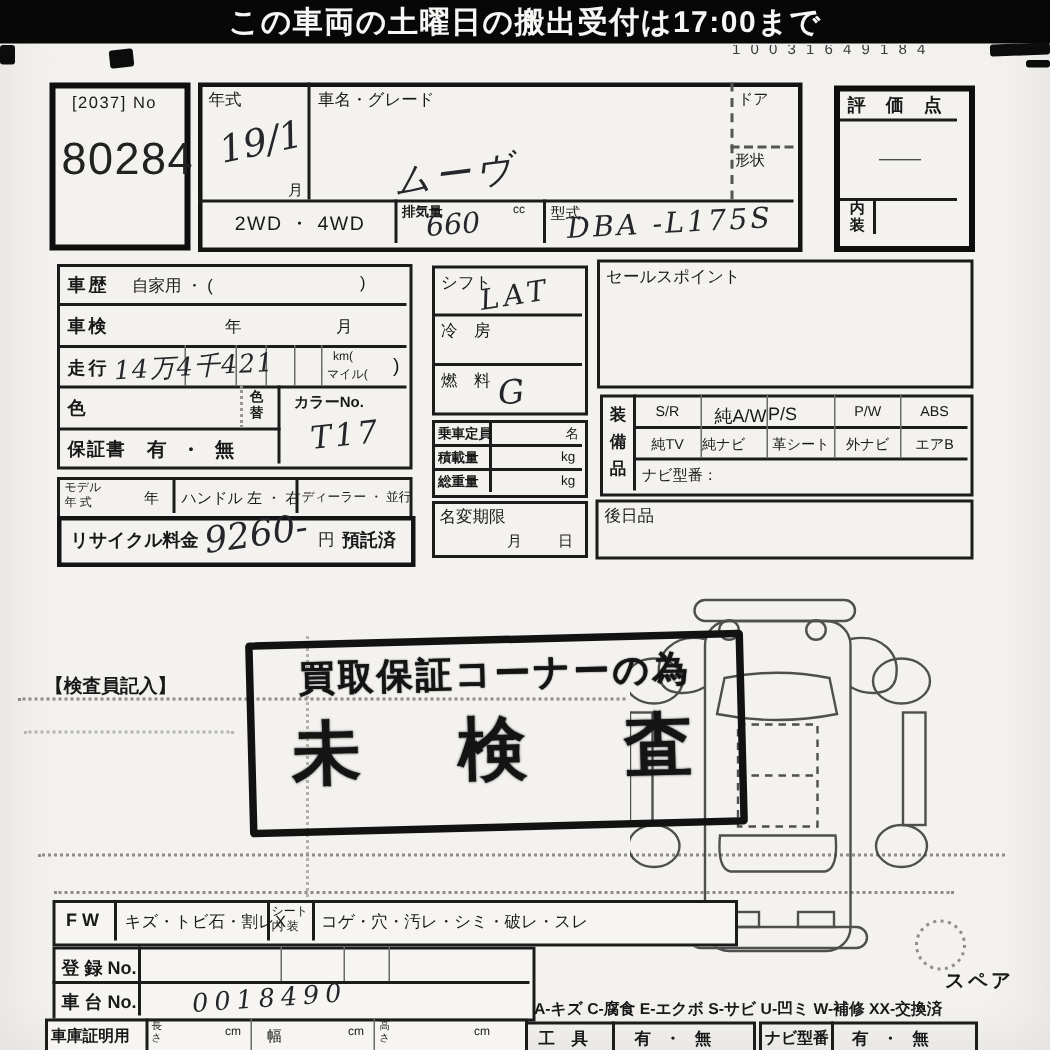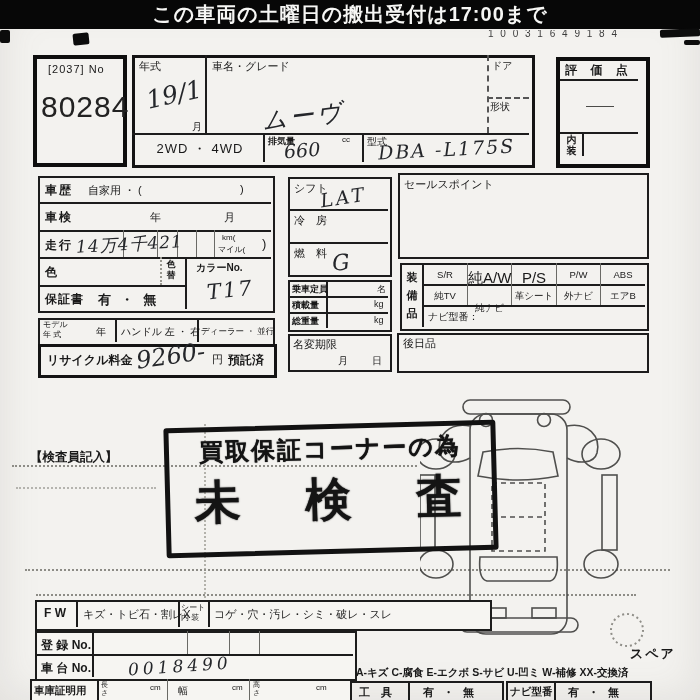--- a/index.html
+++ b/index.html
@@ -148,26 +148,26 @@
   <div class="bx" style="left:400px;top:263px;width:245px;height:64px;"></div>
   <div class="vline" style="left:422px;top:263px;height:64px;"></div>
   <div class="stk" style="left:405px;top:268px;width:14px;font-size:11px;line-height:18px;font-weight:bold;">装備品</div>
   <div class="hline" style="left:422px;top:284px;width:223px;"></div>
   <div class="hline" style="left:422px;top:305px;width:223px;"></div>
   <div class="vline1" style="left:467px;top:263px;height:42px;"></div>
   <div class="vline1" style="left:511px;top:263px;height:42px;"></div>
   <div class="vline1" style="left:556px;top:263px;height:42px;"></div>
   <div class="vline1" style="left:600px;top:263px;height:42px;"></div>
   <div class="lbl" style="left:423px;top:269px;width:44px;text-align:center;font-size:9.5px;">S/R</div>
-  <div class="lbl" style="left:468px;top:269px;width:43px;text-align:left;font-size:15px;">純A/W</div>
-  <div class="lbl" style="left:512px;top:269px;width:44px;text-align:center;font-size:15px;">P/S</div>
+  <div class="lbl" style="left:468px;top:269px;width:43px;text-align:right;font-size:12px;">純A/W</div>
+  <div class="lbl" style="left:512px;top:269px;width:44px;text-align:left;font-size:12px;">P/S</div>
   <div class="lbl" style="left:557px;top:269px;width:43px;text-align:center;font-size:9.5px;">P/W</div>
   <div class="lbl" style="left:601px;top:269px;width:44px;text-align:center;font-size:9.5px;">ABS</div>
   <div class="lbl" style="left:423px;top:290px;width:44px;text-align:center;font-size:9.5px;">純TV</div>
-  <div class="lbl" style="left:468px;top:290px;width:43px;text-align:center;font-size:9.5px;margin-top:12px;">純ナビ</div>
+  <div class="lbl" style="left:468px;top:290px;width:43px;text-align:left;font-size:9.5px;">純ナビ</div>
   <div class="lbl" style="left:512px;top:290px;width:44px;text-align:center;font-size:9.5px;">革シート</div>
   <div class="lbl" style="left:557px;top:290px;width:43px;text-align:center;font-size:9.5px;">外ナビ</div>
   <div class="lbl" style="left:601px;top:290px;width:44px;text-align:center;font-size:9.5px;">エアB</div>
   <div class="lbl" style="left:428px;top:310px;font-size:10px;">ナビ型番：</div>
 
   <div class="bx" style="left:397px;top:333px;width:248px;height:36px;"></div>
   <div class="lbl" style="left:403px;top:336px;font-size:11px;">後日品</div>
 
   <div class="lbl" style="left:30px;top:449px;font-size:12.5px;font-weight:bold;z-index:1;">【検査員記入】</div>
   <div class="dot" style="left:12px;top:465px;width:405px;"></div>

